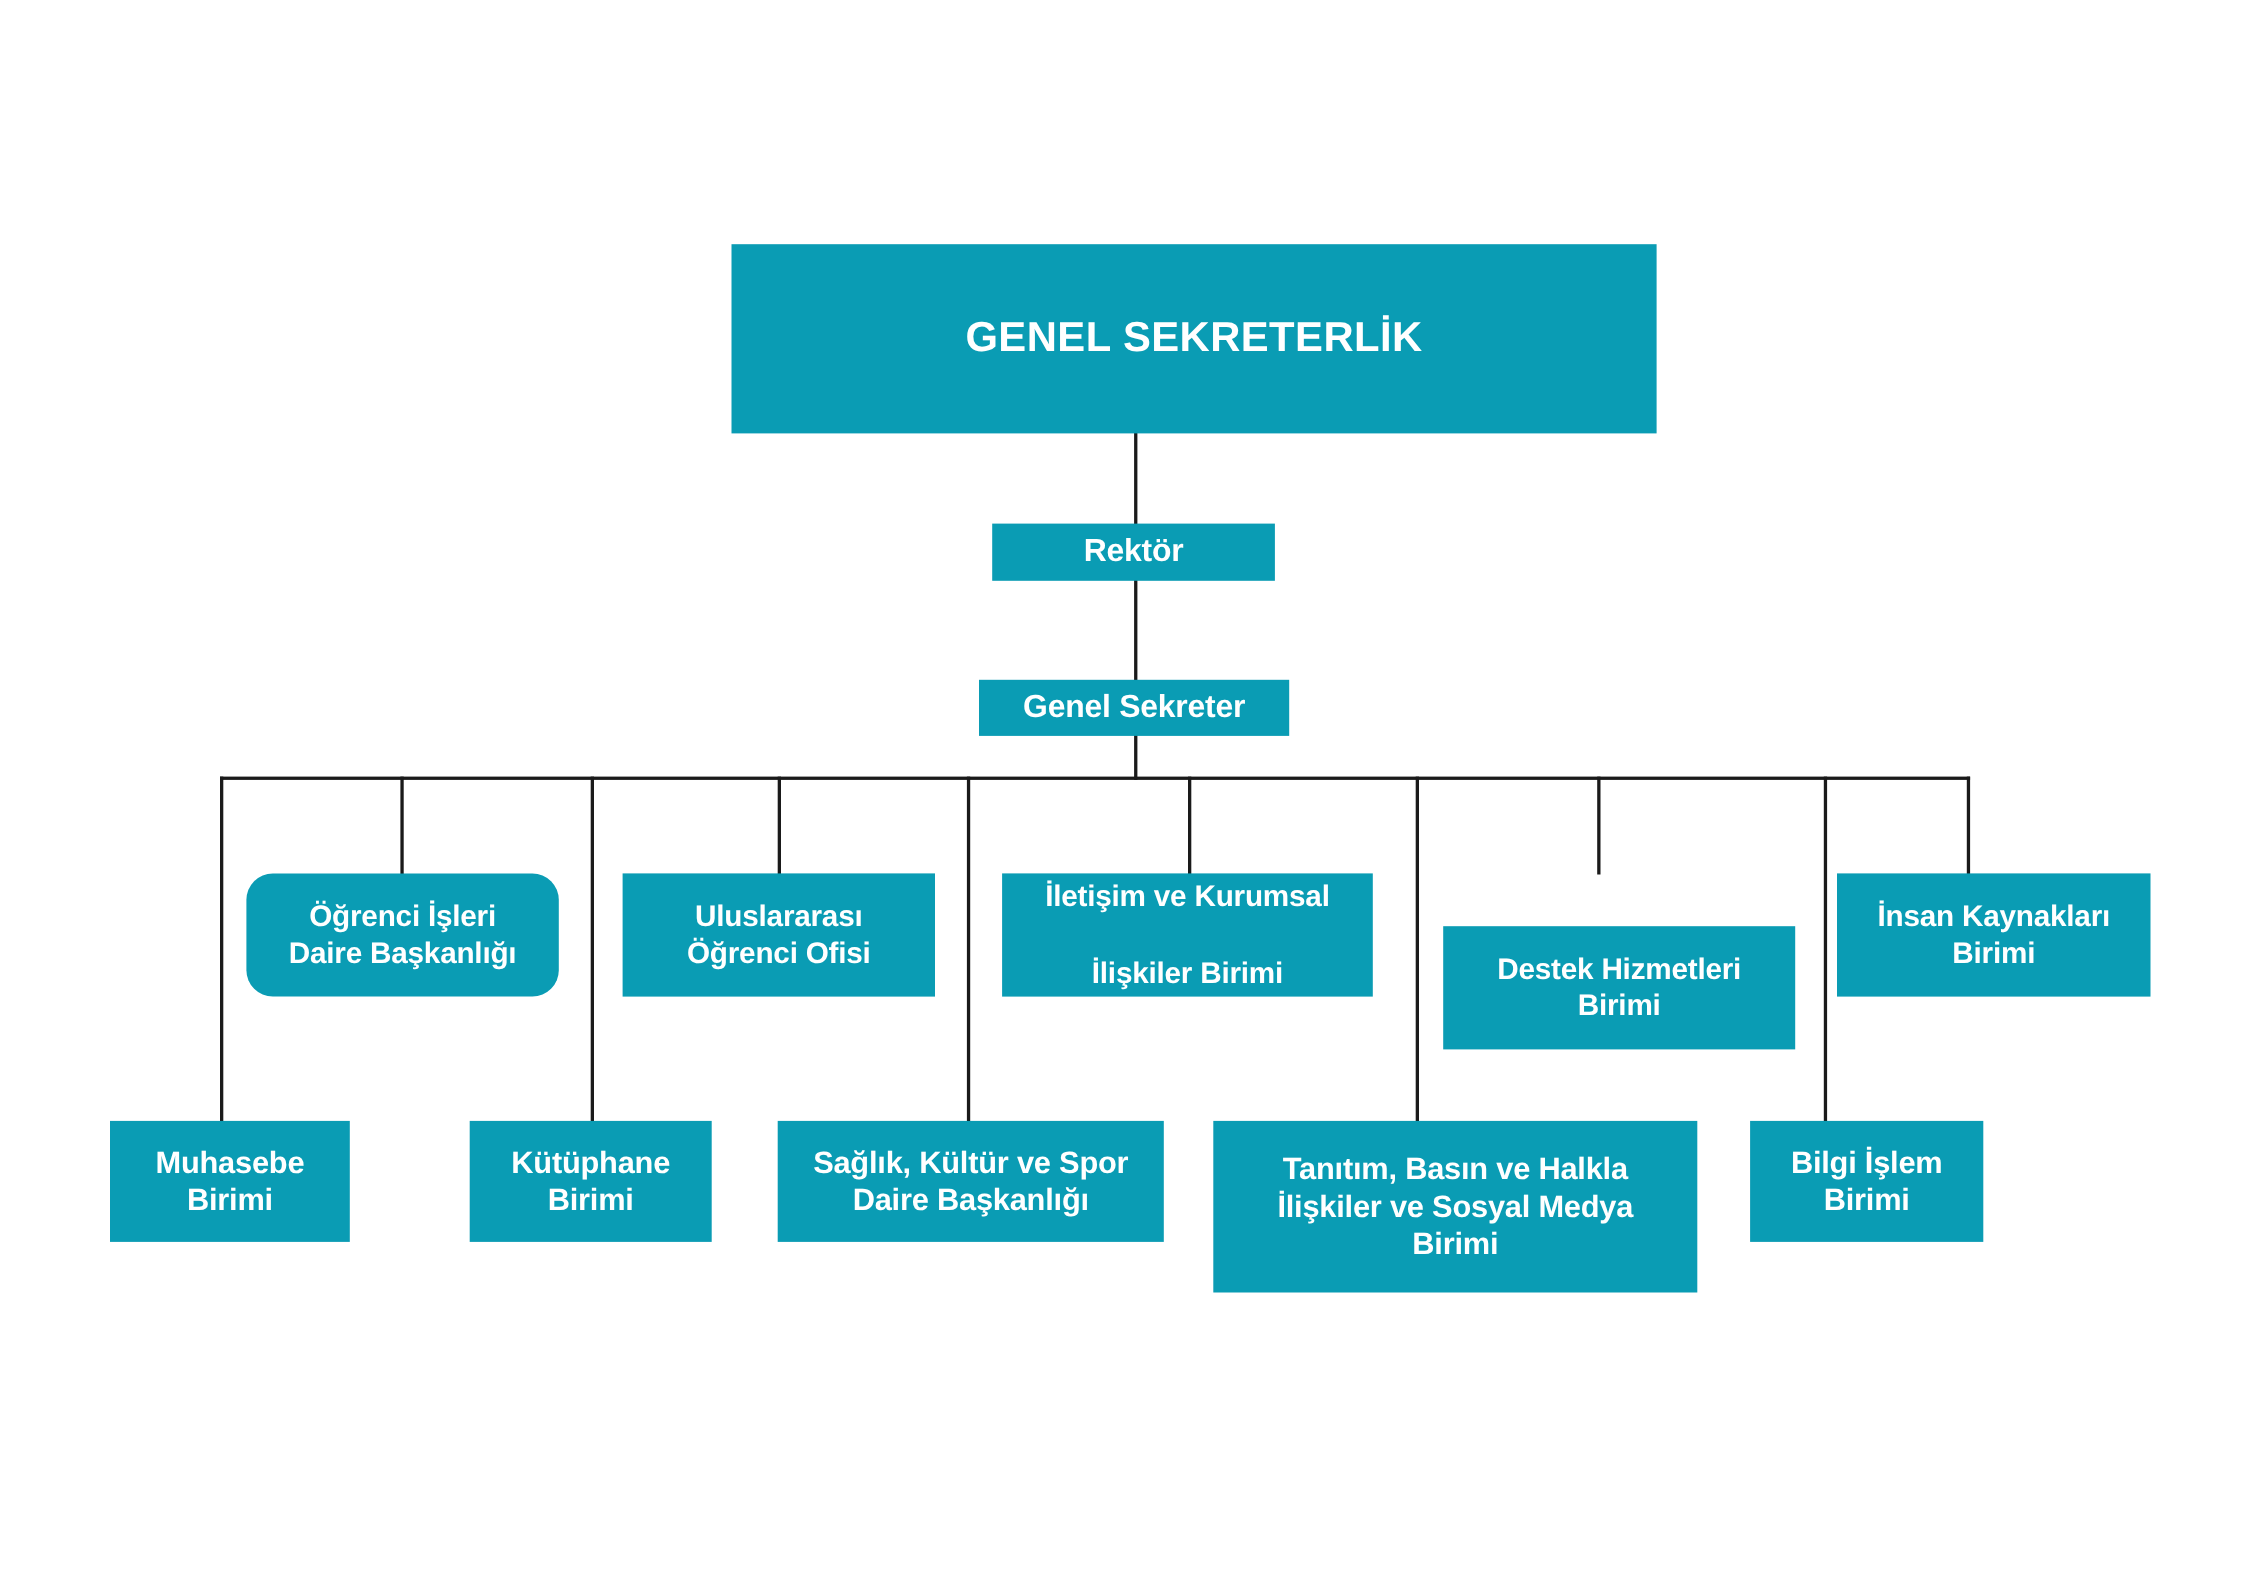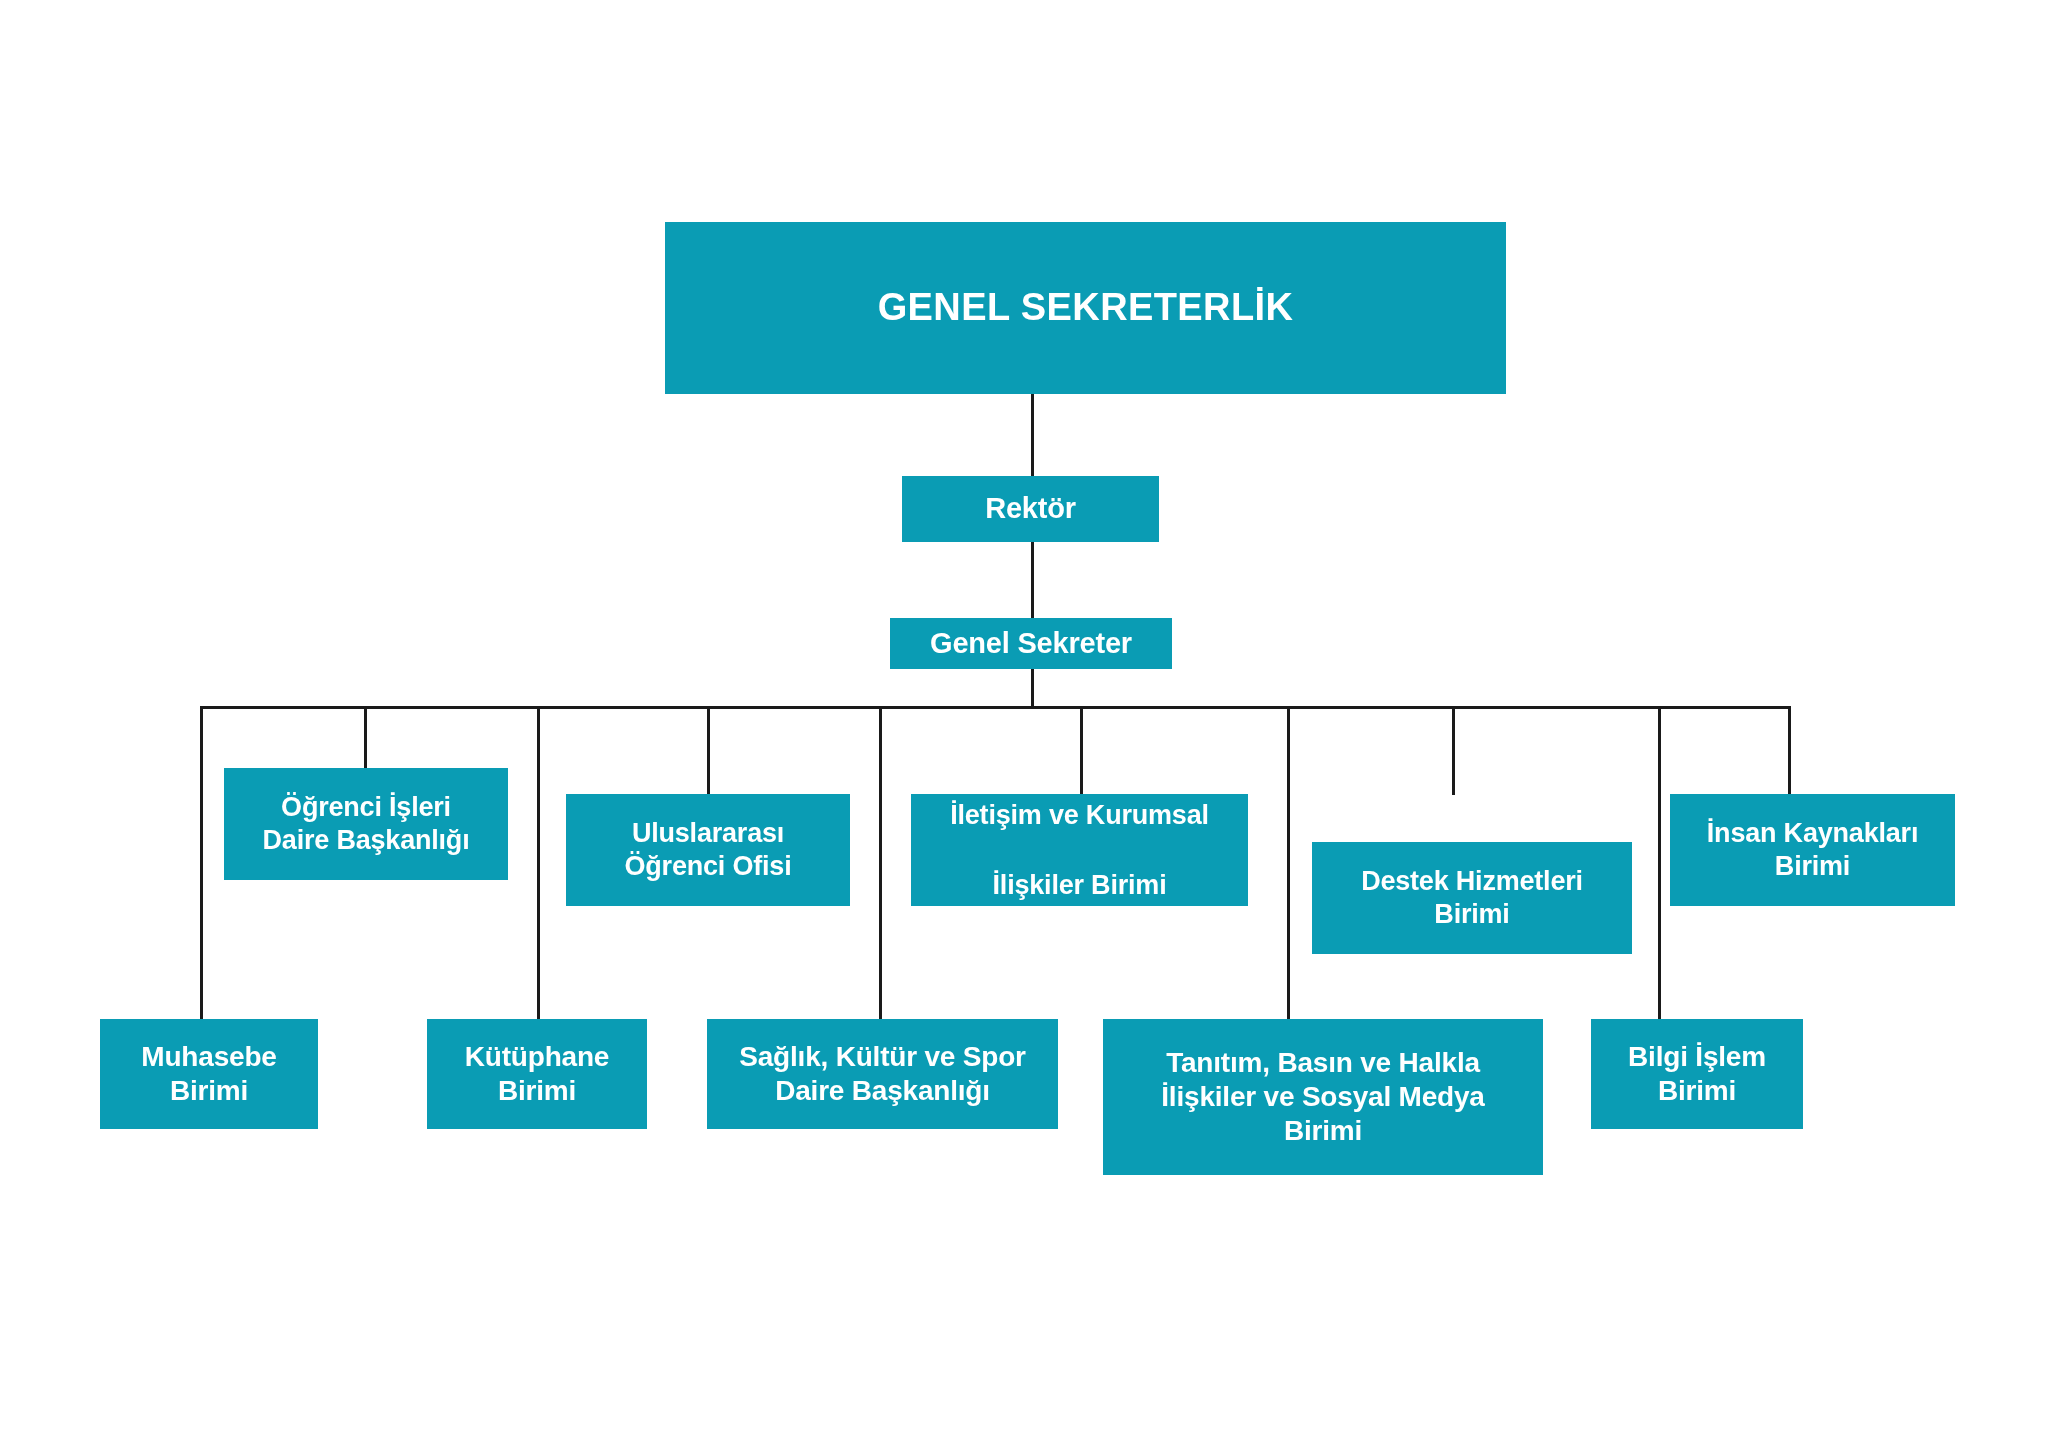--- a/index.html
+++ b/index.html
@@ -86,29 +86,29 @@
   <div class="vline" style="left:364px; top:706px; height:89px;"></div>
   <div class="vline" style="left:707px; top:706px; height:89px;"></div>
   <div class="vline" style="left:1080px; top:706px; height:89px;"></div>
   <div class="vline" style="left:1452px; top:706px; height:89px;"></div>
   <div class="vline" style="left:1788px; top:706px; height:89px;"></div>
 
   <div class="node" id="node-title" style="left:665px; top:222px; width:841px; height:172px; flex-direction:column;">
     <span class="line">GENEL SEKRETERLİK</span>
   </div>
 
-  <div class="node" id="node-rektor" style="left:902px; top:476px; width:257px; height:66px;">
+  <div class="node" id="node-rektor" style="left:902px; top:476px; width:257px; height:52px;">
     <span class="line">Rektör</span>
   </div>
 
   <div class="node" id="node-genel-sekreter" style="left:890px; top:618px; width:282px; height:51px;">
     <span class="line">Genel Sekreter</span>
   </div>
 
-  <div class="node lvl3" style="left:224px; top:768px; width:284px; height:112px; flex-direction:column;">
+  <div class="node lvl3" style="left:224px; top:794px; width:284px; height:112px; flex-direction:column;border-radius:24px;">
     <span class="line">Öğrenci İşleri</span>
     <span class="line">Daire Başkanlığı</span>
   </div>
 
   <div class="node lvl3" style="left:566px; top:794px; width:284px; height:112px; flex-direction:column;">
     <span class="line">Uluslararası</span>
     <span class="line">Öğrenci Ofisi</span>
   </div>
 
   <div class="node lvl3" style="left:911px; top:794px; width:337px; height:112px; flex-direction:column;gap:37px;">

